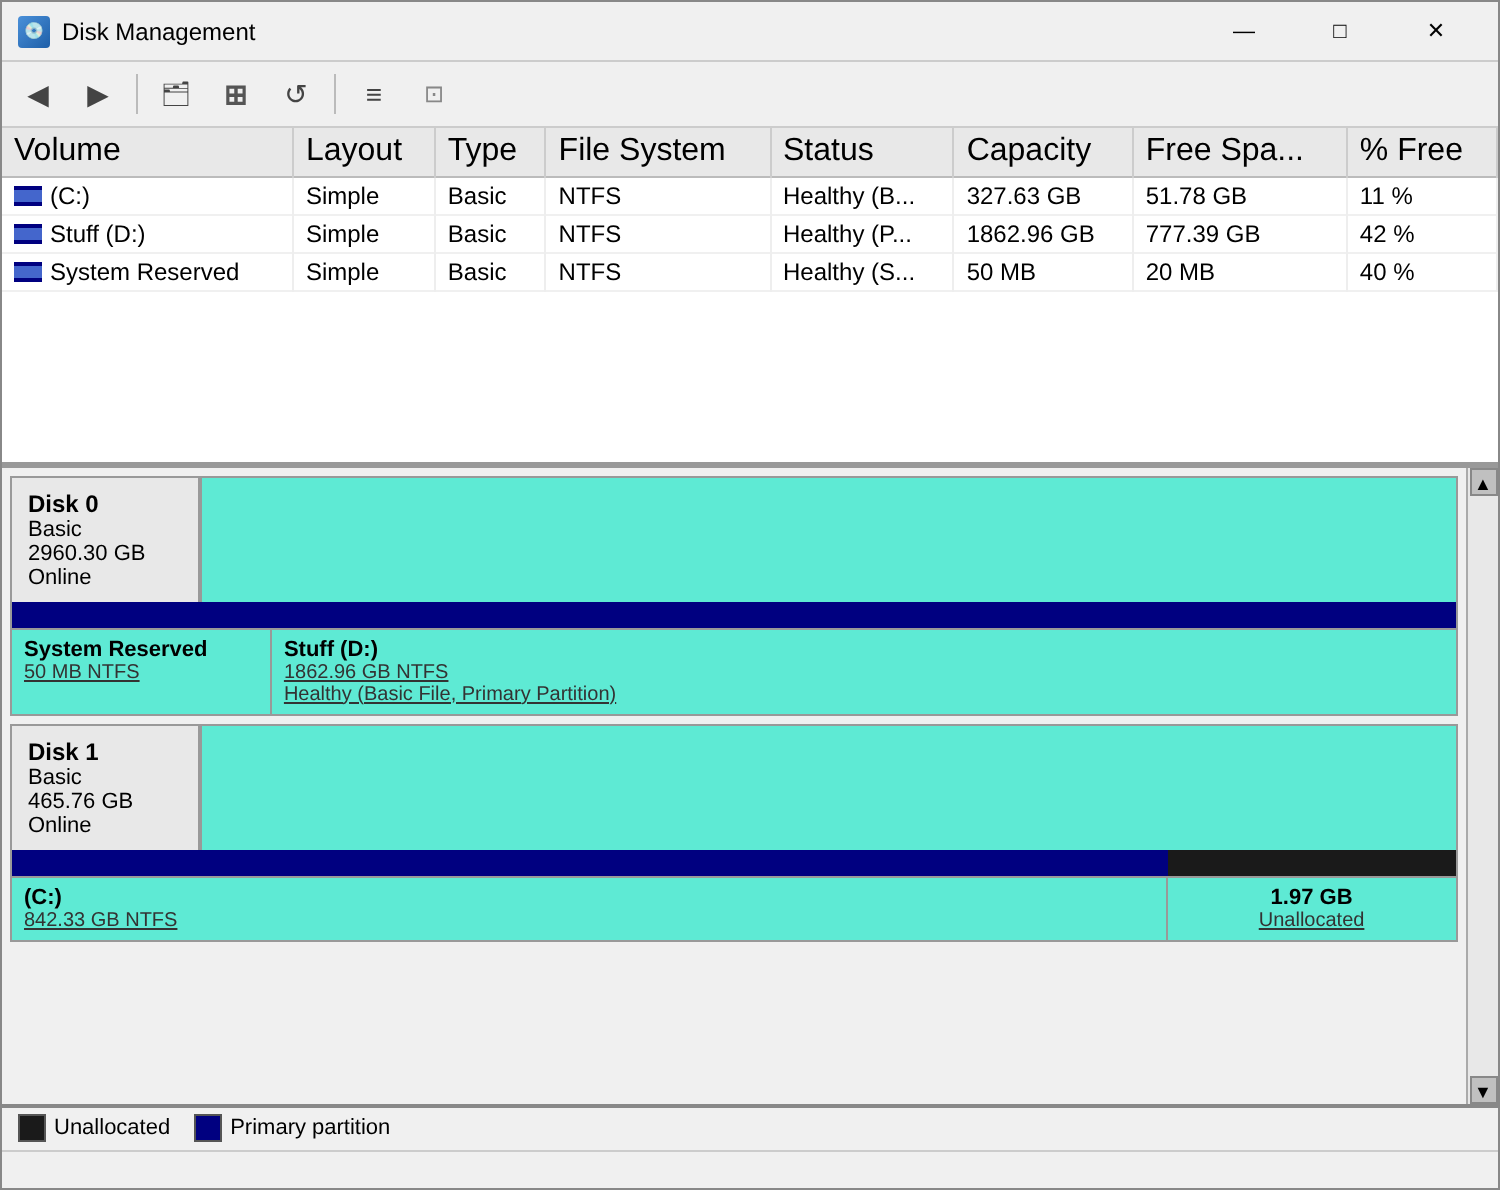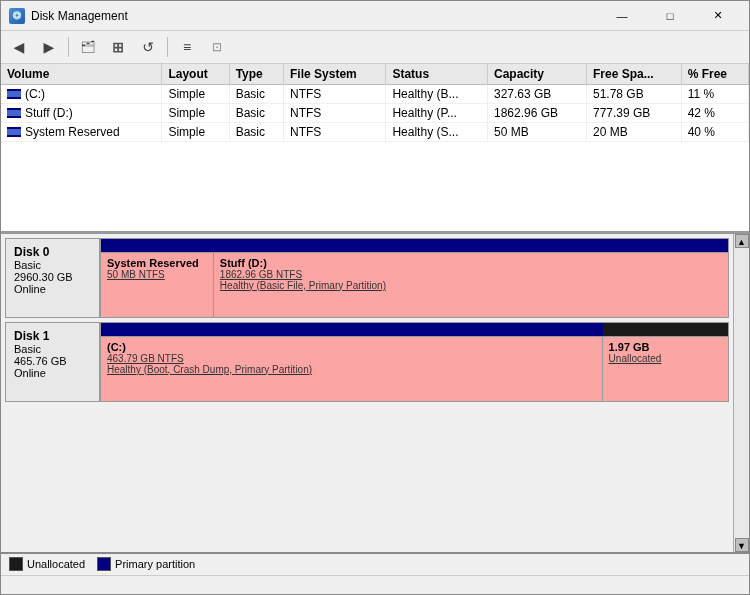--- a/index.html
+++ b/index.html
@@ -118,22 +118,22 @@
       border-collapse: collapse;
     }
     .vol-table thead tr {
       background: #e8e8e8;
       border-bottom: 1px solid #bbb;
     }
     .vol-table th {
       text-align: left;
       padding: 3px 6px;
       border-right: 1px solid #ccc;
-      font-weight: bold;
-      font-size: 12px;
+      font-weight: normal;
+      font-size: 16px;
       color: #000;
       cursor: pointer;
       user-select: none;
       white-space: nowrap;
     }
     .vol-table td {
       padding: 2px 6px;
       border-right: 1px solid #eee;
       font-size: 12px;
       color: #000;
@@ -153,22 +153,23 @@
     }
 
     
     .lower-pane::-webkit-scrollbar { width: 16px; }
     .lower-pane::-webkit-scrollbar-track { background: #f0f0f0; border-left: 1px solid #ccc; }
     .lower-pane::-webkit-scrollbar-thumb { background: #c0c0c0; border: 1px solid #999; }
 
     .disk-row {
       display: flex;
       min-height: 80px;
-      background: #fca5a5;
+      background: #5eead4;
       border: 1px solid #999;
+      flex-direction: column;
     }
     .disk-label {
       width: 95px;
       min-width: 95px;
       padding: 6px 8px;
       background: #e8e8e8;
       border-right: 2px solid #999;
       font-size: 11px;
       color: #000;
       display: flex;
@@ -367,24 +368,23 @@
     <span>Online</span>
   </div>
             <div class="disk-partitions">
               <div class="disk-bar">
                 <div class="bar-seg" style="width: 80%; background: rgb(0, 0, 128);"></div>
                 <div class="bar-seg" style="width: 20%; background: rgb(26, 26, 26);"></div>
               </div>
               <div class="partitions-detail">
                 <div class="partition-block" style="width: 80%;">
       <span class="part-name">(C:)</span>
-      <span class="part-info">463.79 GB NTFS</span>
-      <span class="part-info">Healthy (Boot, Crash Dump, Primary Partition)</span>
-    </div>
-                <div class="partition-block" style="width: 20%;">
+      <span class="part-info">842.33 GB NTFS</span>
+    </div>
+                <div class="partition-block" style="width: 20%; align-items: center;">
       <span class="part-name">1.97 GB</span>
       <span class="part-info">Unallocated</span>
       <span class="part-info"></span>
     </div>
               </div>
             </div>
           </div>
         </div>
       <div style="width:16px; background:#e8e8e8; border-left:1px solid #aaa; display:flex; flex-direction:column; align-items:center;">
         <div style="width:14px; height:14px; background:#c0c0c0; border:1px solid #888; margin-top:0; font-size:9px; text-align:center; line-height:14px; cursor:pointer;">▲</div>

